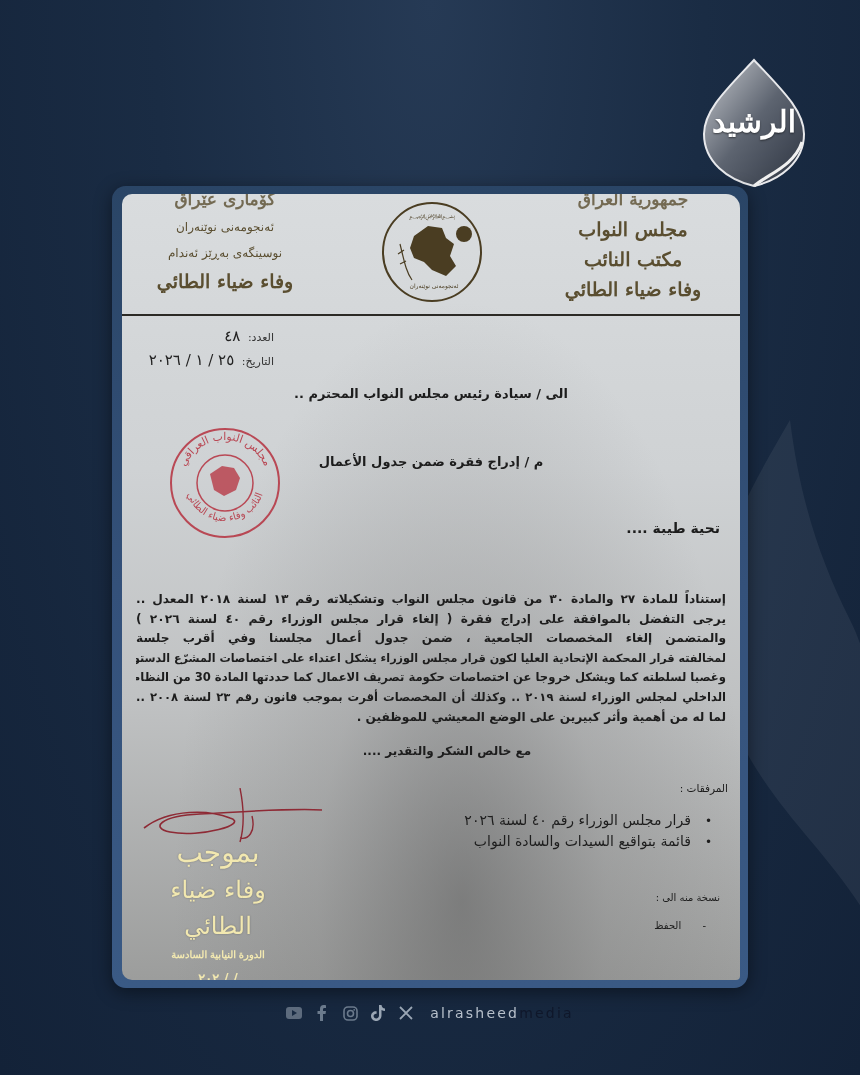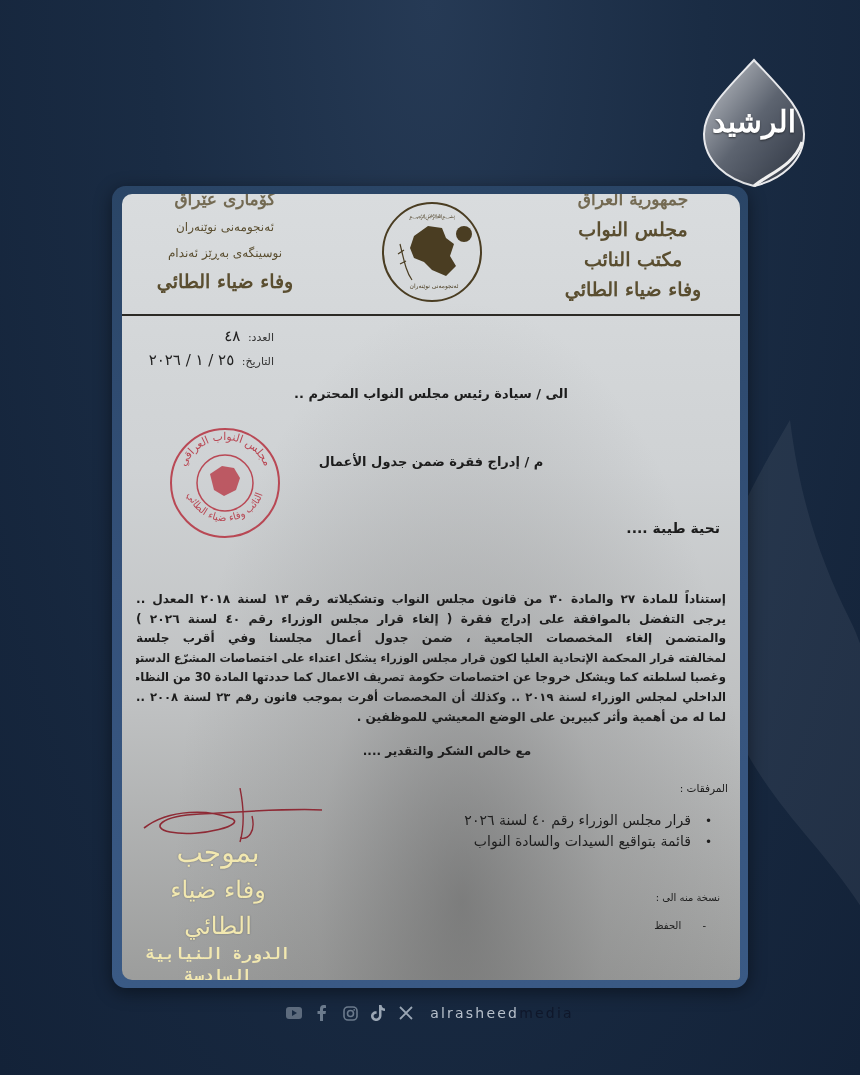--- a/index.html
+++ b/index.html
@@ -103,21 +103,21 @@
     position:absolute; top:726px; right:34px; direction:rtl; font-size:10px;
   }
   .copy-list .dash { margin-left:18px; }
   .sig-block {
     position:absolute; left:16px; top:640px; width:160px; text-align:center;
     font-family:"DejaVu Serif", serif; color:#f2e8b0;
   }
   .sig-scribble { position:absolute; left:18px; top:594px; width:186px; height:56px; }
   .sig-title { font-size:28px; line-height:38px; text-shadow:0 0 2px rgba(0,0,0,0.3); }
   .sig-name  { font-size:24px; line-height:36px; text-shadow:0 0 2px rgba(0,0,0,0.3); }
-  .sig-term  { font-size:16px; font-weight:bold; line-height:22px; font-family:Liberation Mono, monospace;text-align:center; }
+  .sig-term  { font-size:10px; font-weight:bold; line-height:22px; font-family:Liberation Sans, sans-serif;text-align:center; }
   .sig-date  { font-size:13px; font-weight:bold; line-height:26px; letter-spacing:6px; direction:rtl; }
   
   .footer {
     position:absolute; top:1005px; left:0; right:0; display:flex; justify-content:center; align-items:center;
     gap:12px; color:#6b7a8c;
   }
   .footer .ic { width:16px; height:16px; display:inline-flex; align-items:center; justify-content:center; }
   .footer .brand {
     font-family:"DejaVu Sans", sans-serif; font-size:14px; letter-spacing:2.2px; margin-left:4px;
   }

